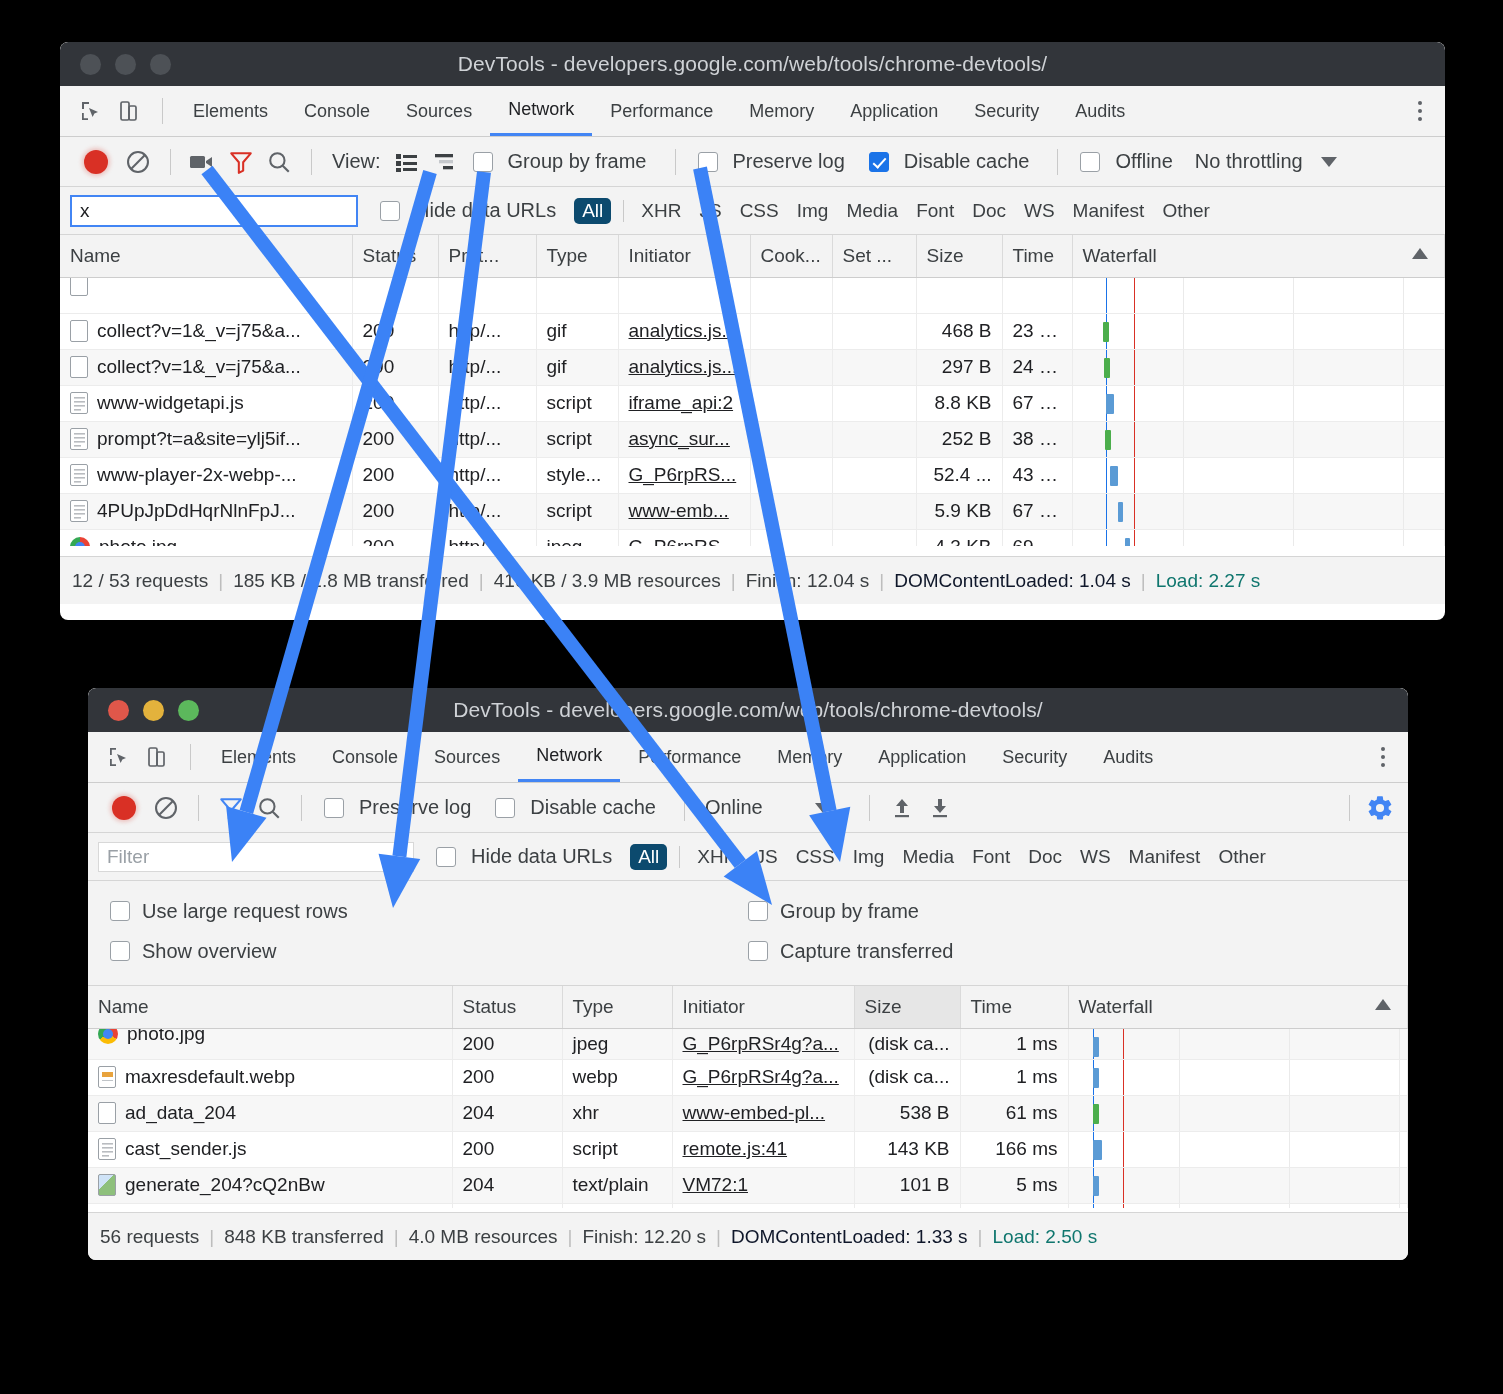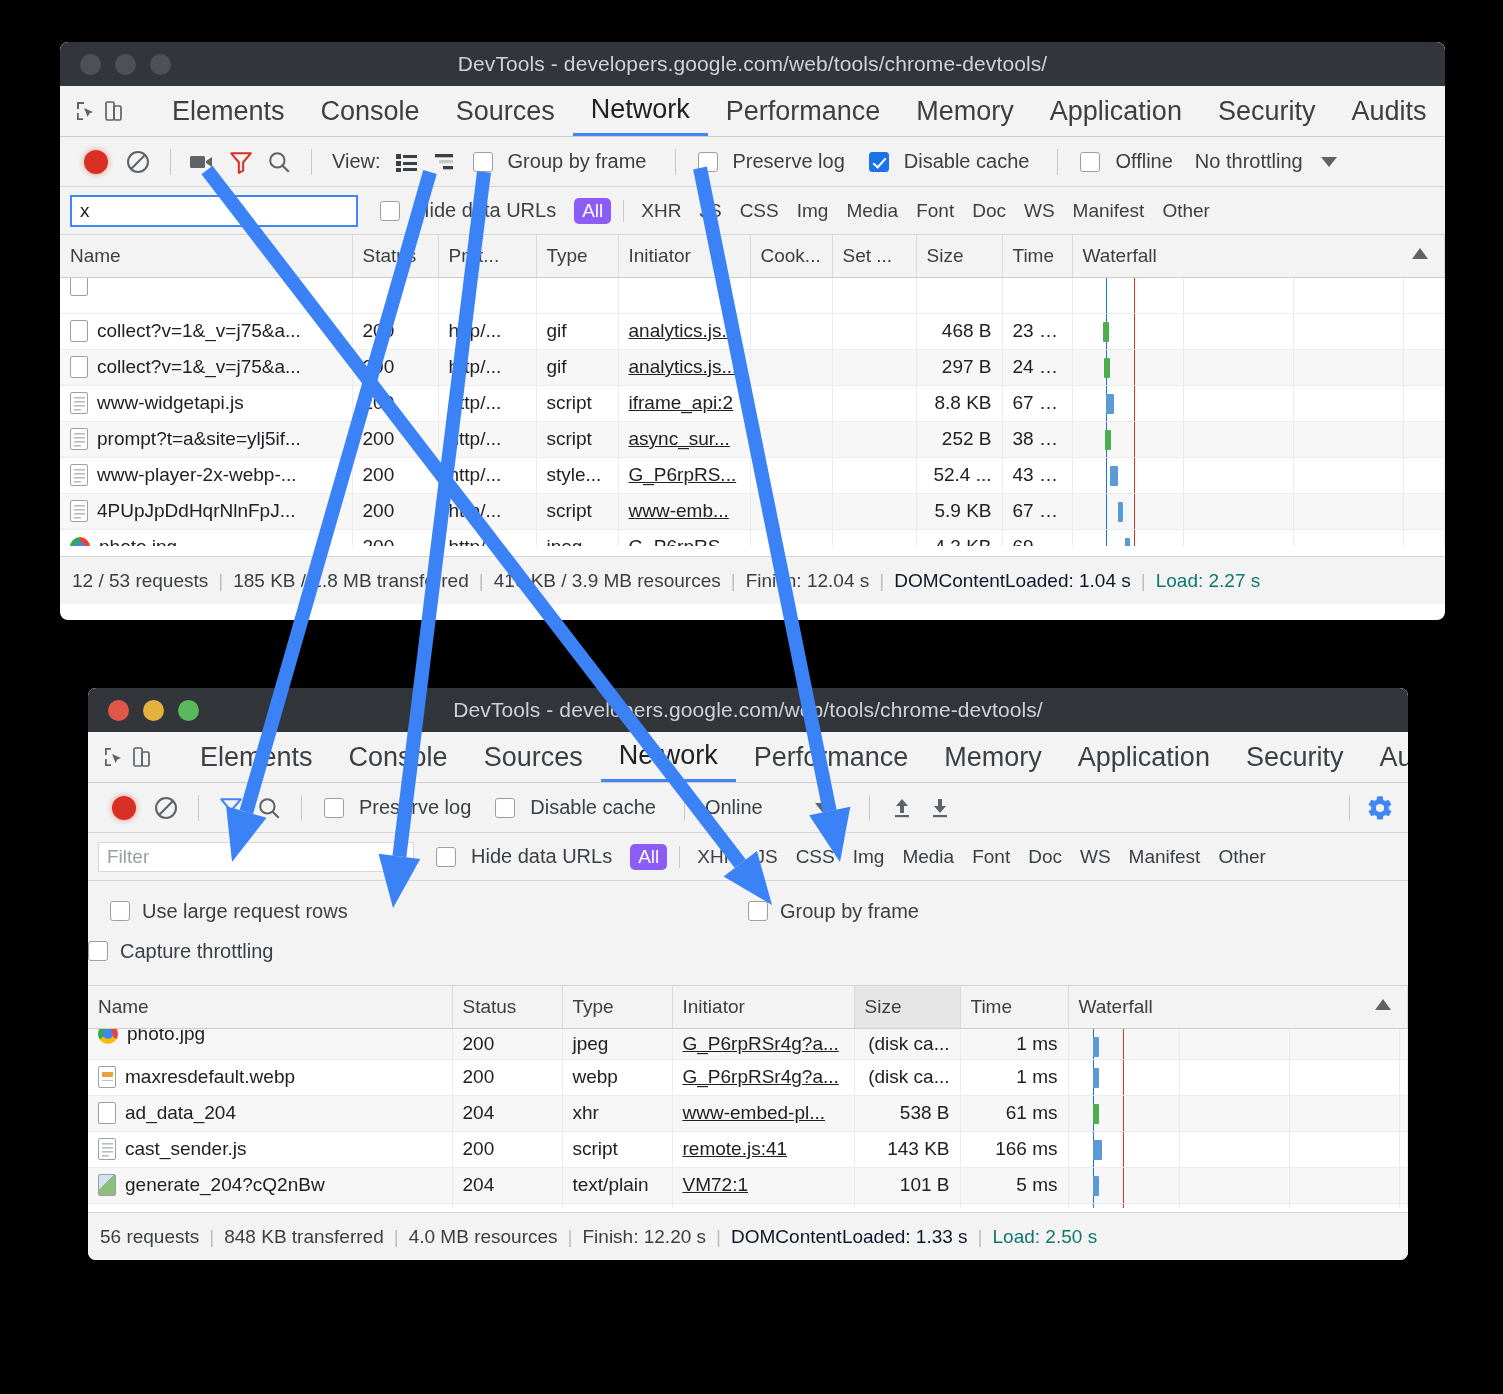--- a/index.html
+++ b/index.html
@@ -24,21 +24,21 @@
            color:#cfd2d6; font-size:21px; letter-spacing:.1px; pointer-events:none; }
 
   
   .tabbar { display:flex; align-items:center; background:#f3f3f3;
             border-bottom:1px solid #cdcdcd; height:51px; padding-left:14px; }
   .tool-ic { width:34px; height:30px; margin-right:4px; display:flex;
              align-items:center; justify-content:center; }
   .vsep { width:1px; height:26px; background:#c9c9c9; margin:0 12px; }
   .tabs { display:flex; align-items:center; gap:0; height:100%; }
   .tab { padding:16px 18px; height:100%; display:flex; align-items:center;
-         font-size:27px; color:#3c4043; white-space:nowrap; }
+         font-size:18px; color:#3c4043; white-space:nowrap; }
   .tab.active { color:#202124; border-bottom:3px solid #4285f4; }
   .kebab { margin-left:auto; width:40px; display:flex; flex-direction:column;
            align-items:center; justify-content:center; gap:4px; padding-right:10px;}
   .kebab i { width:4px; height:4px; background:#5f6368; border-radius:50%; display:block; }
 
   
   .toolbar { display:flex; align-items:center; height:50px; background:#f3f3f3;
              border-bottom:1px solid #d5d5d5; padding:0 10px; gap:2px; }
   .rec { width:24px; height:24px; border-radius:50%; background:#d93025;
          box-shadow:0 0 4px 2px rgba(217,48,37,.25); margin:0 10px 0 14px;}
@@ -54,21 +54,21 @@
            border-top:10px solid #5f6368; margin:0 10px; }
 
   
   .filterbar { display:flex; align-items:center; height:48px; background:#f3f3f3;
                border-bottom:1px solid #d5d5d5; padding:0 10px; }
   .searchbox { height:32px; border:2px solid #4285f4; background:#fff; font-size:19px;
                color:#202124; padding:0 8px; display:flex; align-items:center; }
   .filterinput { height:30px; background:#fff; border:1px solid #d8d8d8; font-size:19px;
                color:#9aa0a6; padding:0 8px; display:flex; align-items:center; }
   .chip { font-size:19px; color:#3c4043; padding:0 9px; white-space:nowrap; }
-  .chip.all { background:#8b5cf6; color:#fff; border-radius:5px; padding:2px 8px; margin:0 4px;}
+  .chip.all { background:#0c4a6e; color:#fff; border-radius:5px; padding:2px 8px; margin:0 4px;}
   .chipsep { width:1px; height:22px; background:#c9c9c9; margin:0 8px; }
 
   
   .settings { background:#f3f3f3; border-bottom:1px solid #d5d5d5; padding:10px 0 14px 0; }
   .setrow { display:flex; align-items:center; height:40px; }
   .setcell { display:flex; align-items:center; gap:12px; font-size:20px; color:#3c4043; }
 
   
   table.net { border-collapse:collapse; table-layout:fixed; width:100%; }
   table.net th { background:#f3f3f3; font-weight:normal; font-size:19px; color:#3c4043;
@@ -634,23 +634,27 @@
       <div class="setcell" style="width:660px; padding-left:22px;">
         <span class="cb"></span>
         <span>Use large request rows</span>
       </div>
       <div class="setcell">
         <span class="cb"></span>
         <span>Group by frame</span>
       </div>
     </div>
     <div class="setrow">
+      <div class="setcell" style="width:660px; padding-left:22px;">
+        <span class="cb"></span>
+        <span>Show overview</span>
+      </div>
       <div class="setcell">
         <span class="cb"></span>
-        <span>Capture throttling</span>
+        <span>Capture transferred</span>
       </div>
     </div>
   </div>
 
   <div style="height:222px; overflow:hidden;">
   <table class="net">
     <colgroup>
           <col style="width:364px">
           <col style="width:110px">
           <col style="width:110px">

